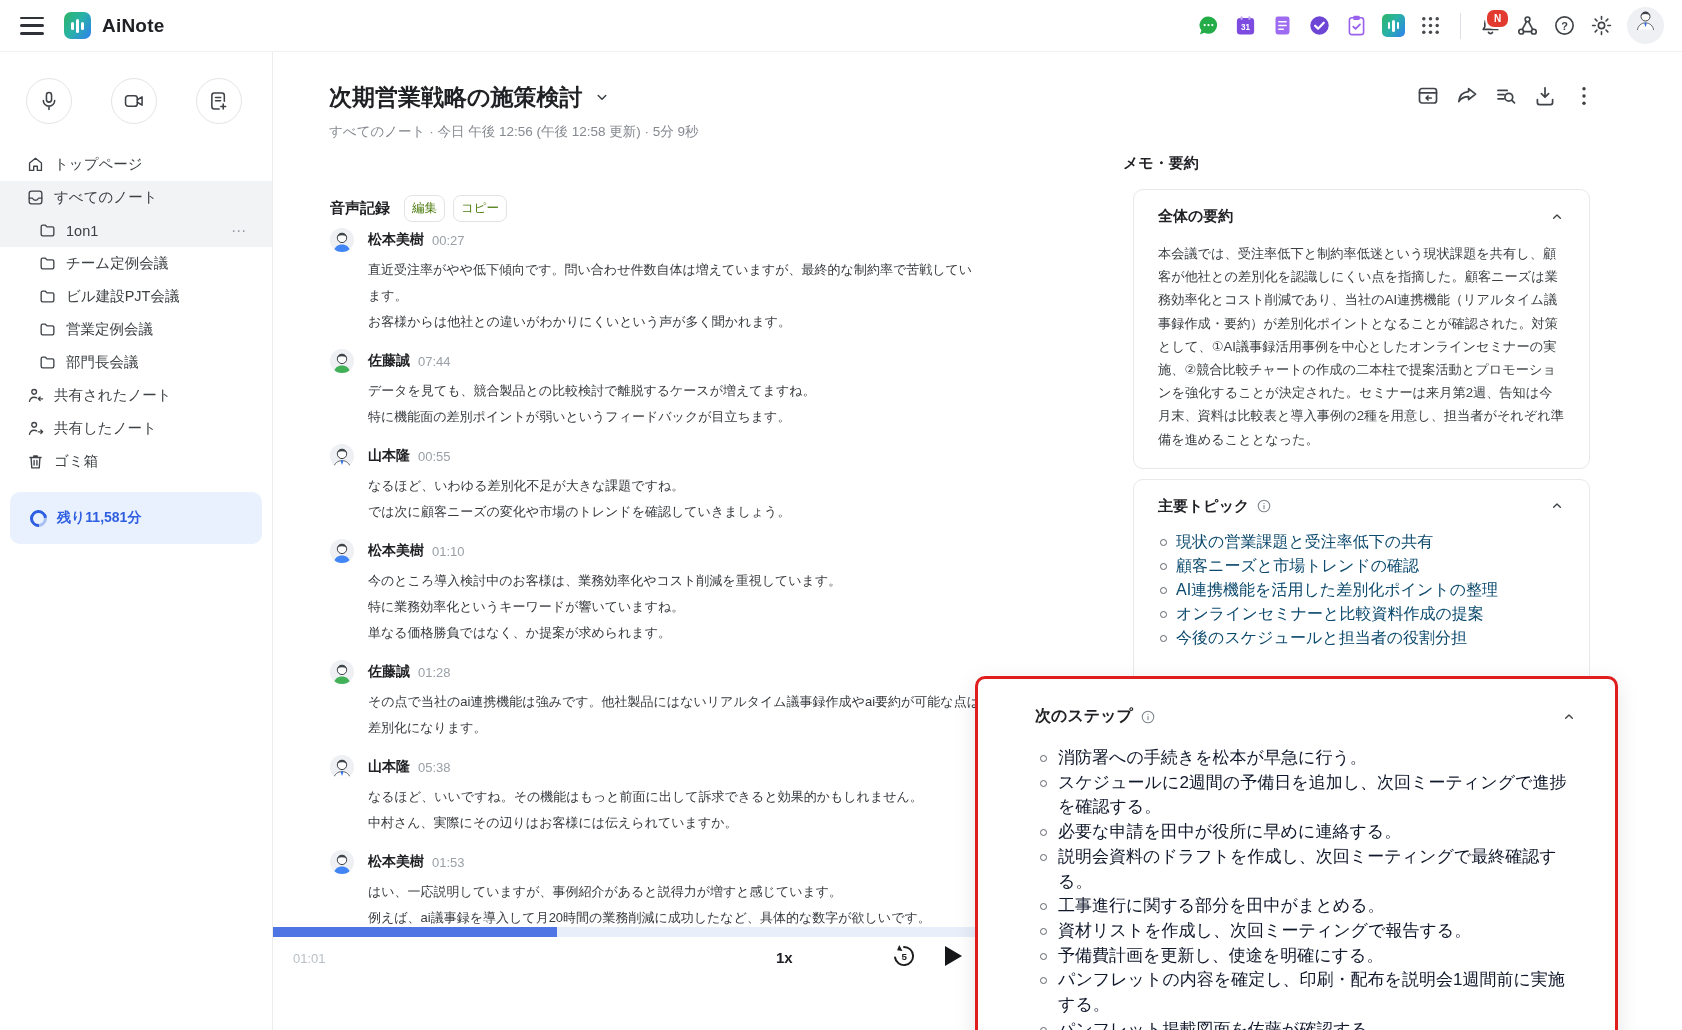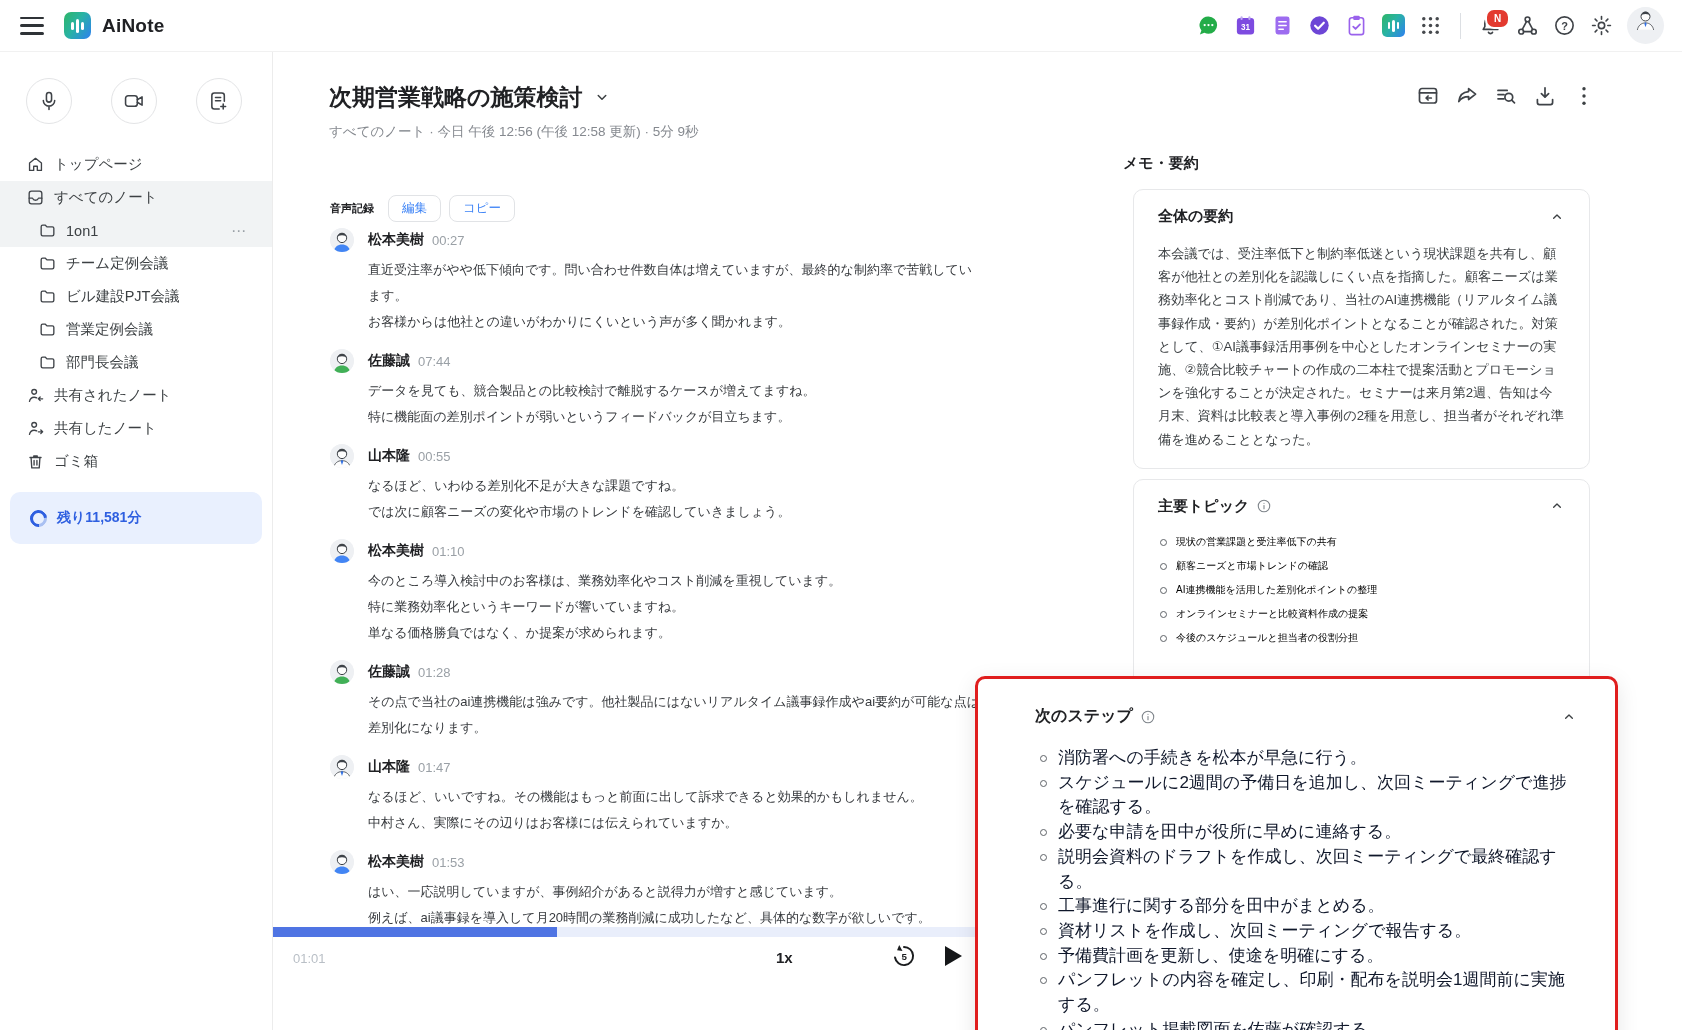--- a/index.html
+++ b/index.html
@@ -53,23 +53,23 @@
   .note-title-row{display:flex;align-items:center;margin-top:30px;}
   .note-title{font-size:23px;font-weight:bold;line-height:30px;}
   .title-chevron{margin-left:10px;display:flex;cursor:pointer;}
   .note-meta{margin-top:11px;font-size:13.5px;color:#85898f;}
   .note-actions{position:absolute;top:32px;left:1143px;display:flex;align-items:center;gap:15px;}
   .na-btn{background:none;border:none;padding:0;cursor:pointer;display:block;}
   .na-btn svg{width:24px;height:24px;}
   
   .transcript{position:absolute;left:57px;top:143px;width:660px;}
   .transcript-toolbar{display:flex;align-items:center;margin-bottom:6px;}
-  .transcript-label{font-size:11px;font-weight:bold;}
-  .chip-btn{margin-left:14px;height:27px;padding:0 13px;border:1px solid #e1e3e6;border-radius:8px;background:#fff;
-            font-size:12.5px;color:#3b82f6;cursor:pointer;font-family:Liberation Mono, monospace;}
+  .transcript-label{font-size:15px;font-weight:bold;}
+  .chip-btn{margin-left:14px;height:27px;padding:0 7px;border:1px solid #e1e3e6;border-radius:8px;background:#fff;
+            font-size:12.5px;color:#4d7c0f;cursor:pointer;font-family:Liberation Mono, monospace;}
   .chip-btn + .chip-btn{margin-left:8px;}
   .msg{margin-bottom:14px;}
   .msg-head{display:flex;align-items:center;height:24px;margin-bottom:5px;}
   .msg-avatar{width:24px;height:24px;border-radius:50%;overflow:hidden;flex:none;background:#eef0f3;}
   .msg-name{font-size:14px;font-weight:bold;margin-left:14px;}
   .msg-time{font-size:13px;color:#9aa0a6;margin-left:8px;}
   .msg-body{margin-left:38px;width:612px;font-size:13px;line-height:26px;color:#36393d;}
   
   .player{position:absolute;left:0;top:875px;width:767px;}
   .player-bar{height:10px;background:#e9eefb;cursor:pointer;}
@@ -90,21 +90,21 @@
         background:#fff;padding:17px 24px;position:relative;}
   .card + .card{margin-top:10px;}
   .card-head{display:flex;align-items:center;}
   .card-title{font-size:15px;font-weight:bold;}
   .card-head .i{margin-left:7px;display:flex;}
   .collapse-btn{margin-left:auto;background:none;border:none;padding:0;cursor:pointer;display:flex;}
   .collapse-btn svg,.card-head .i svg{width:16px;height:16px;}
   .card-body{margin-top:16px;font-size:13.2px;line-height:23.2px;color:#3c4043;}
   .card.topics{min-height:210px;}
   .bullet-list{list-style:none;margin:14px 0 0 0;padding:0 0 0 18px;}
-  .bullet-list li{position:relative;font-size:10px;line-height:24px;color:#000000;}
+  .bullet-list li{position:relative;font-size:16px;line-height:24px;color:#0c4a6e;}
   .bullet-list li::before{content:"";position:absolute;left:-16px;top:9px;width:5px;height:5px;
                           border:1.5px solid #5f6368;border-radius:50%;}
   
   .next-steps{position:absolute;left:702px;top:624px;width:643px;box-sizing:border-box;z-index:30;
               background:#fff;border:3px solid #e01e1e;border-radius:10px;
               box-shadow:0 6px 22px rgba(0,0,0,.10);padding:27px 38px 24px 57px;}
   .next-steps .card-title{font-size:16px;}
   .steps-list{list-style:none;margin:19px 0 0 0;padding:0 0 0 23px;}
   .steps-list li{position:relative;font-size:17px;line-height:24.7px;color:#0f172a;}
   .steps-list li::before{content:"";position:absolute;left:-18px;top:9px;width:5px;height:5px;
@@ -457,21 +457,21 @@
         <div class="msg">
           <div class="msg-head">
             <span class="msg-avatar"><svg viewBox="0 0 24 24" width="100%" height="100%">
                 <circle cx="12" cy="12" r="12" fill="#eef0f3"></circle>
                 <path d="M3.4 24.5c.8-5.2 4.3-7.9 8.6-7.9s7.8 2.7 8.6 7.9z" fill="#fdfdfd" stroke="#3d4248" stroke-width="0.8"></path>
                 <circle cx="12" cy="9.9" r="4.7" fill="#fdfdfd" stroke="#3d4248" stroke-width="1"></circle>
                 <path d="M7.3 9.6c.1-2.7 2.2-4.6 4.7-4.6s4.6 1.9 4.7 4.6c-.9-1.7-1.9-2.4-4.7-2.4s-3.8.7-4.7 2.4z" fill="#3d4248"></path>
                 <path d="M12 15.6l-1.2 2 1.2 3.4 1.2-3.4z" fill="#2f6fe4"></path>
               </svg></span>
             <span class="msg-name">山本隆</span>
-            <span class="msg-time">01:47</span>
+            <span class="msg-time">05:38</span>
           </div>
           <div class="msg-body">
             <div class="msg-line">なるほど、いいですね。その機能はもっと前面に出して訴求できると効果的かもしれません。</div>
             <div class="msg-line">中村さん、実際にその辺りはお客様には伝えられていますか。</div>
           </div>
         </div>
         <div class="msg">
           <div class="msg-head">
             <span class="msg-avatar"><svg viewBox="0 0 24 24" width="100%" height="100%">
                 <circle cx="12" cy="12" r="12" fill="#eef0f3"></circle>

